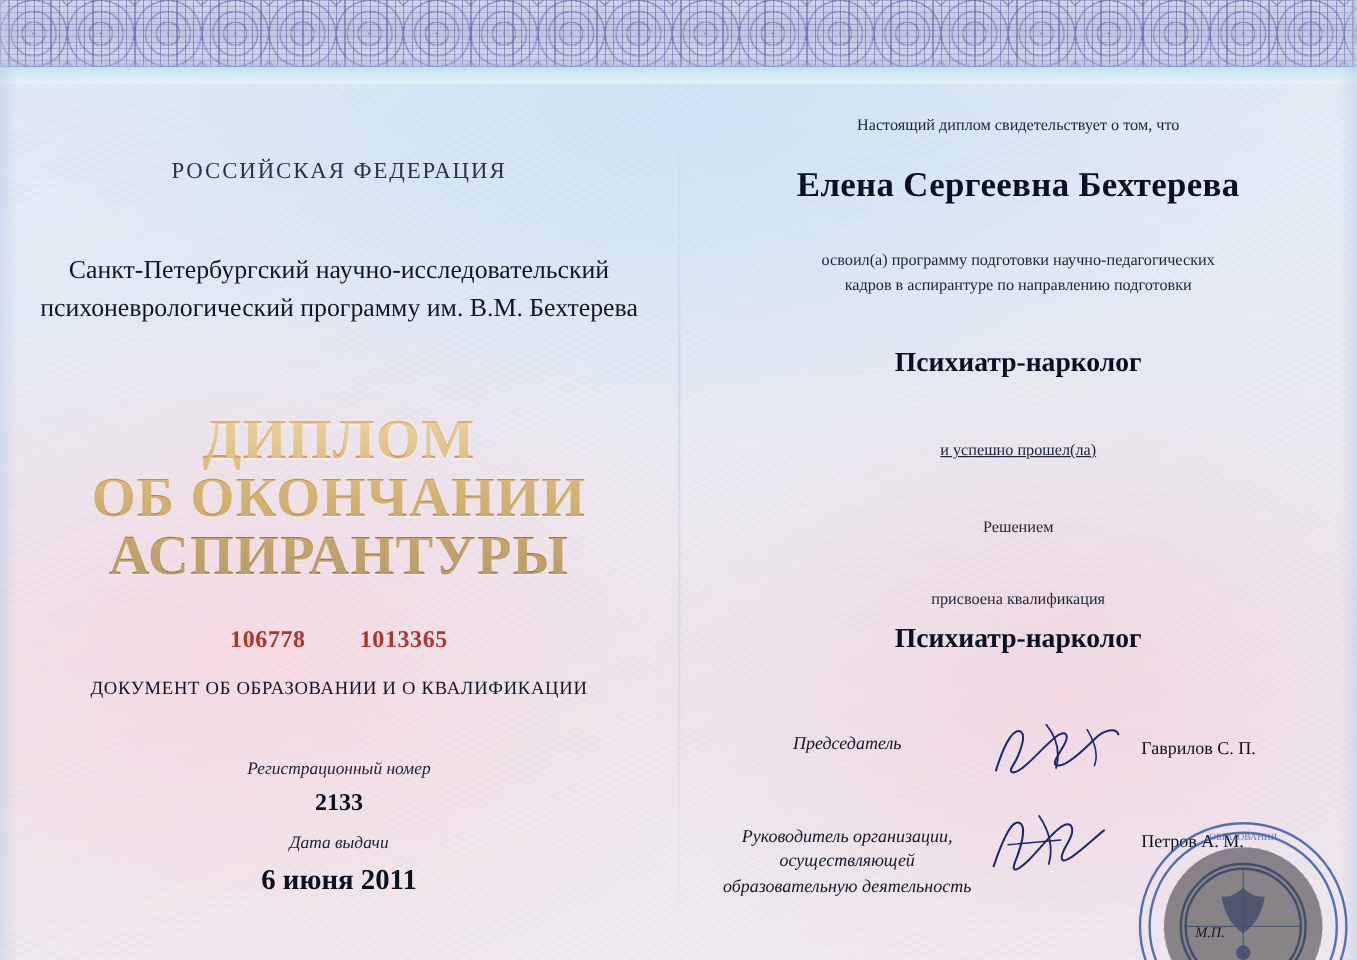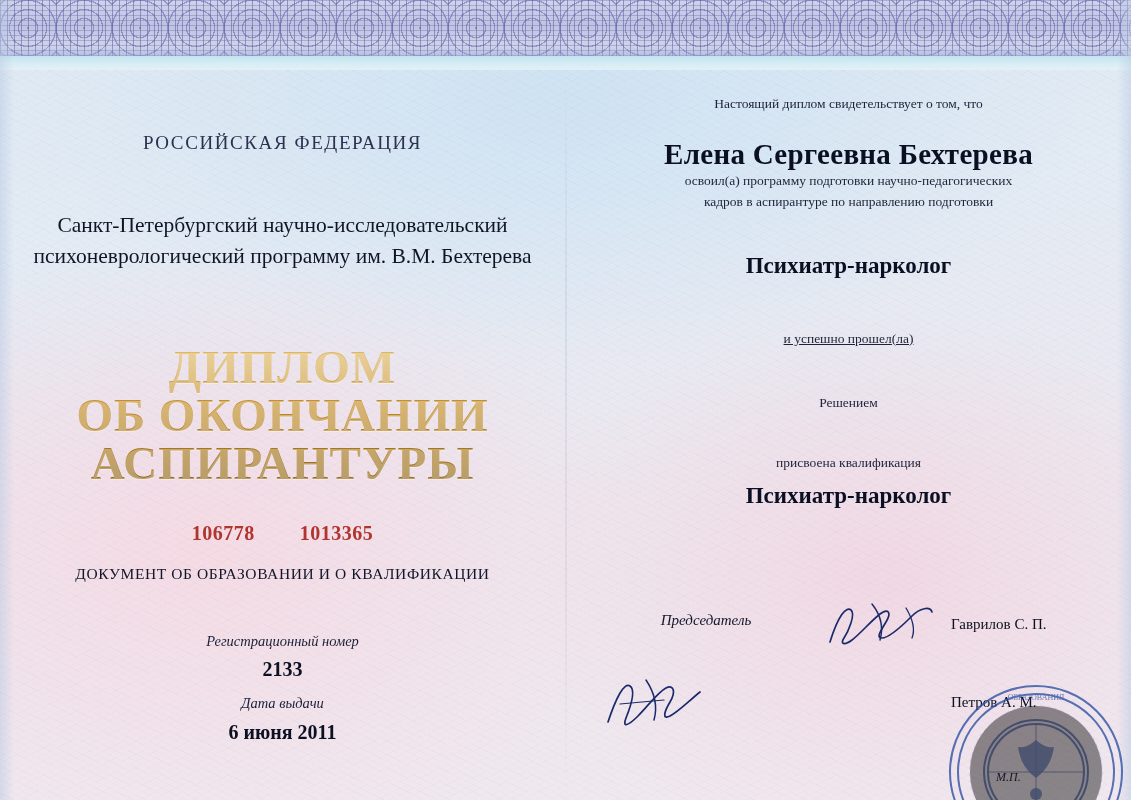--- a/index.html
+++ b/index.html
@@ -150,21 +150,21 @@
     color: #0c1020;
   }
   .date-label {
     margin-top: 14px;
     font-size: 14.5px;
     font-style: italic;
     color: #1b2138;
   }
   .date-value {
     margin-top: 9px;
-    font-size: 20px;
+    font-size: 24px;
     font-weight: bold;
     color: #0c1020;
   }
 
   
   .right-panel {
     position: absolute;
     left: 566px; top: 70px;
     width: 565px; height: 730px;
     text-align: center;
@@ -175,20 +175,21 @@
     color: #1e2339;
   }
   .r-name {
     margin-top: 26px;
     font-size: 29px;
     font-weight: bold;
     color: #0a0f22;
     letter-spacing: 0.3px;
   }
   .r-program {
+    margin-top: 36px;
     font-size: 13.5px;
     line-height: 1.55;
     color: #1e2339;
     padding: 0 60px;
   }
   .r-spec {
     margin-top: 40px;
     font-size: 23px;
     font-weight: bold;
     color: #0a0f22;
@@ -334,20 +335,21 @@
         <svg class="signature-svg" width="150" height="60" viewBox="0 0 150 60">
           <path d="M10,46 C18,20 26,10 31,14 C36,18 28,36 24,42 C20,48 24,50 32,44 C40,38 52,24 60,18 C68,12 72,16 66,26 C60,36 56,42 62,42 C68,42 80,32 92,20 C100,12 110,10 112,16" fill="none" stroke="#1b2a6b" stroke-width="1.7" stroke-linecap="round"></path>
           <path d="M52,8 C60,18 64,30 60,44" fill="none" stroke="#1b2a6b" stroke-width="1.5" stroke-linecap="round"></path>
           <path d="M86,12 C92,22 96,32 92,42" fill="none" stroke="#1b2a6b" stroke-width="1.3" stroke-linecap="round"></path>
         </svg>
       </div>
       <div class="sign-name">Гаврилов С. П.</div>
     </div>
 
     <div class="sign-row sign-row-2">
+      <div class="sign-title">Руководитель организации, осуществляющей образовательную деятельность</div>
       <div class="sign-mark">
         <svg class="signature-svg" width="150" height="60" viewBox="0 0 150 60">
           <path d="M8,48 C16,24 24,8 30,12 C36,16 30,34 26,44 C22,54 28,52 38,42 C48,32 58,18 66,14 C74,10 76,18 70,28 C64,38 62,46 70,42 C78,38 90,26 100,18" fill="none" stroke="#1b2a6b" stroke-width="1.7" stroke-linecap="round"></path>
           <path d="M46,6 C54,18 58,32 54,46" fill="none" stroke="#1b2a6b" stroke-width="1.5" stroke-linecap="round"></path>
           <path d="M20,30 L64,26" fill="none" stroke="#1b2a6b" stroke-width="1.2" stroke-linecap="round"></path>
         </svg>
       </div>
       <div class="sign-name">Петров А. М.</div>
     </div>
 

